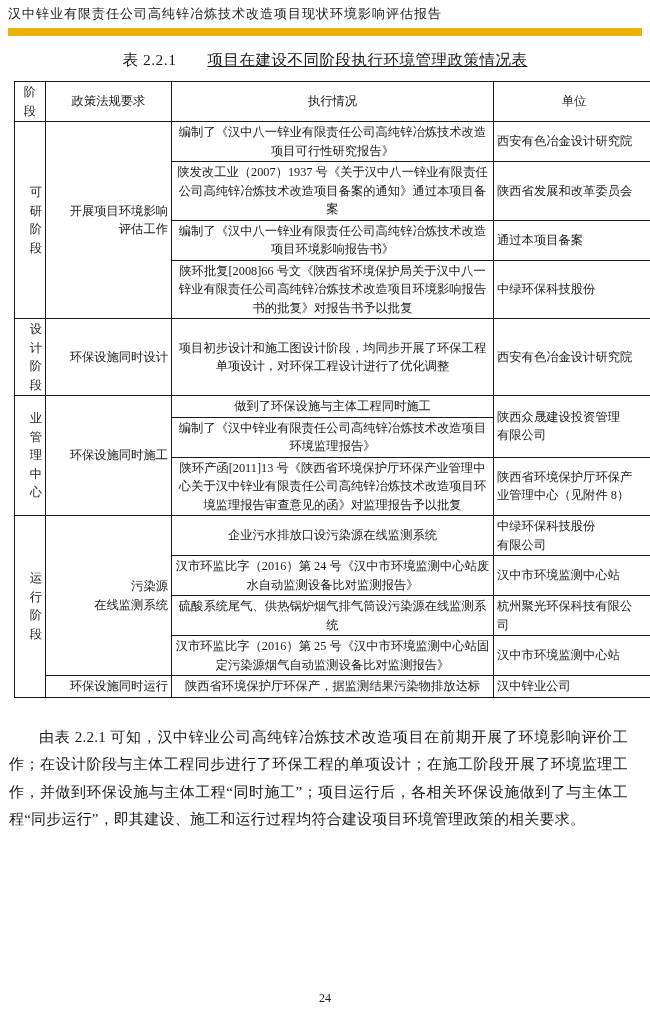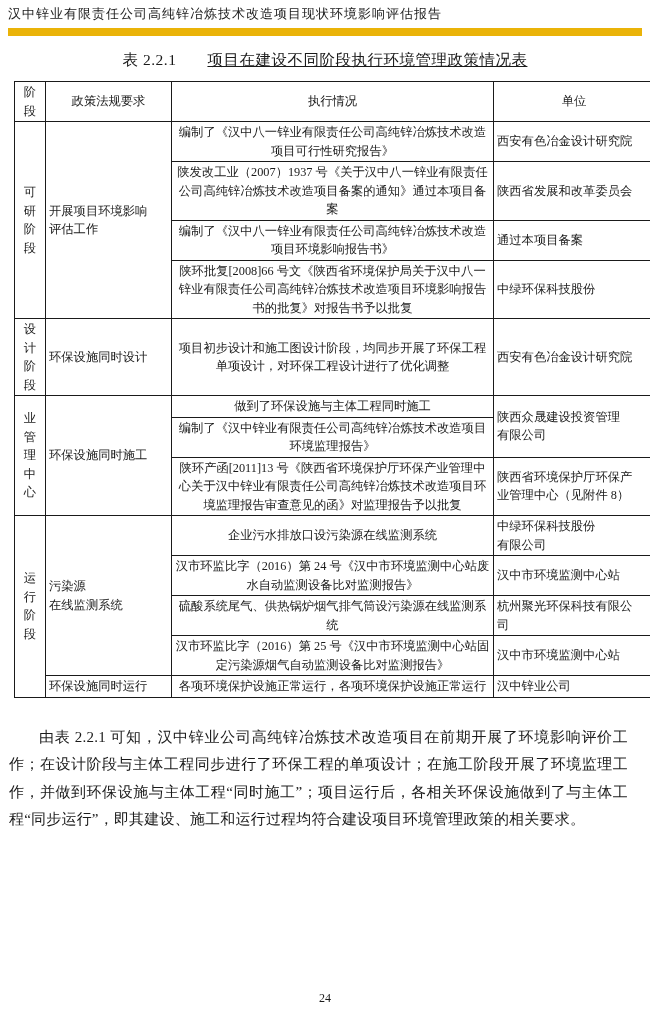--- a/index.html
+++ b/index.html
@@ -46,25 +46,25 @@
     line-height: 18.5px;
     vertical-align: middle;
     word-break: break-all;
   }
   table.policy-table thead th {
     font-weight: normal;
     text-align: center;
     height: 19px;
   }
   td.c-stage {
-    text-align: center;
+    text-align: right;
     padding: 1px 2px;
   }
   td.c-policy {
-    text-align: left;
+    text-align: right;
     white-space: pre-line;
   }
   td.c-action {
     text-align: center;
     white-space: pre-line;
   }
   td.c-unit {
     text-align: left;
     white-space: pre-line;
   }
@@ -168,21 +168,21 @@
       <td class="c-action">硫酸系统尾气、供热锅炉烟气排气筒设污染源在线监测系统</td>
       <td class="c-unit">杭州聚光环保科技有限公
 司</td>
     </tr>
     <tr>
       <td class="c-action">汉市环监比字（2016）第 25 号《汉中市环境监测中心站固定污染源烟气自动监测设备比对监测报告》</td>
       <td class="c-unit">汉中市环境监测中心站</td>
     </tr>
     <tr>
       <td class="c-policy">环保设施同时运行</td>
-      <td class="c-action">各项环境保护设施正常运行，各项环境保护设施正常运行</td>
+      <td class="c-action">陕西省环境保护厅环保产，据监测结果污染物排放达标</td>
       <td class="c-unit">汉中锌业公司</td>
     </tr>
   </tbody>
 </table>
 
 <p class="body-text">由表 2.2.1 可知，汉中锌业公司高纯锌冶炼技术改造项目在前期开展了环境影响评价工作；在设计阶段与主体工程同步进行了环保工程的单项设计；在施工阶段开展了环境监理工作，并做到环保设施与主体工程“同时施工”；项目运行后，各相关环保设施做到了与主体工程“同步运行”，即其建设、施工和运行过程均符合建设项目环境管理政策的相关要求。</p>
 
 <div class="page-number">24</div>
 
 </body></html>

